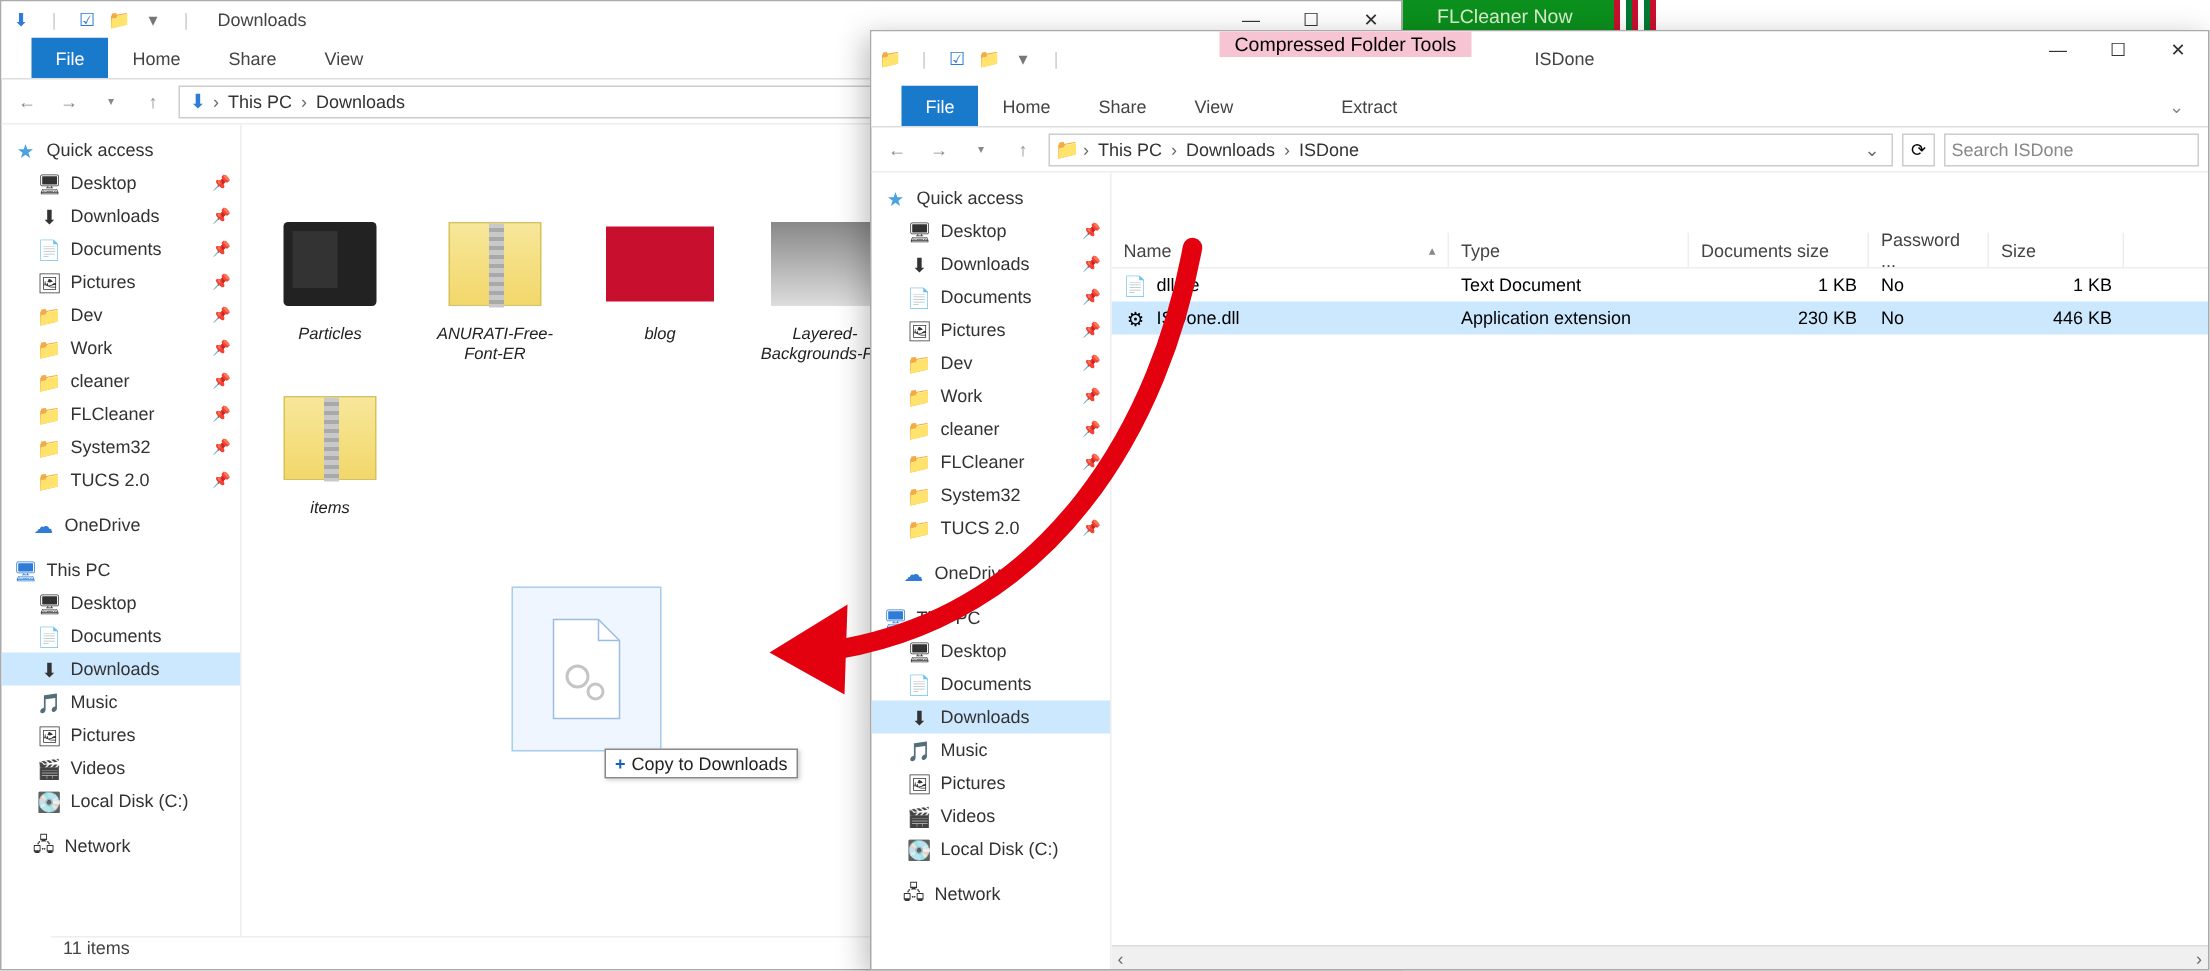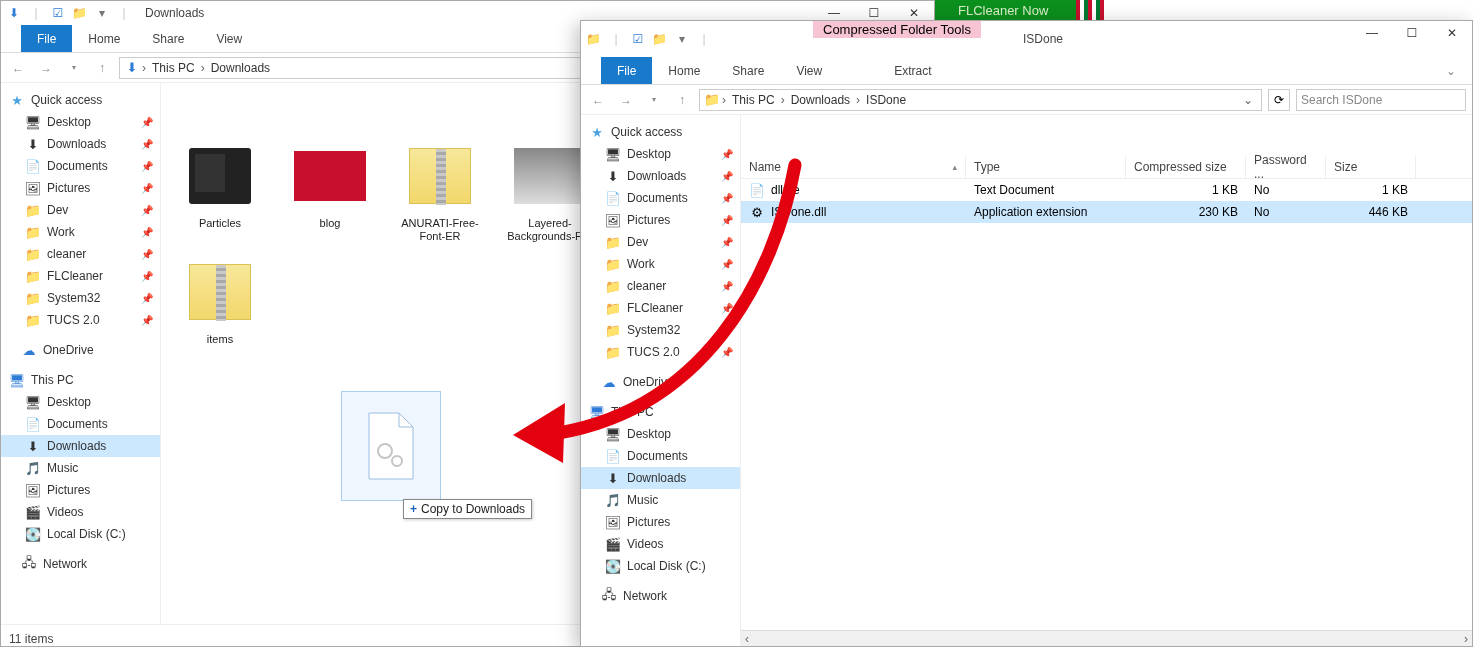--- a/index.html
+++ b/index.html
@@ -33,39 +33,39 @@
 .body-area { flex: 1; display: flex; min-height: 0; }
 .sidebar { width: 160px; border-right: 1px solid #eee; overflow-y: auto; padding-top: 6px; }
 .sidebar .grp-hdr { display: flex; align-items: center; gap: 6px; padding: 3px 8px; color: #333; font-weight: 400; }
 .sidebar .item { display: flex; align-items: center; gap: 6px; padding: 3px 6px 3px 24px; color: #333; position: relative; }
 .sidebar .item .pin { position: absolute; right: 6px; color: #888; font-size: 10px; }
 .sidebar .item.selected { background: #cce8ff; }
 .ic { width: 16px; height: 16px; display: inline-flex; align-items: center; justify-content: center; font-size: 13px; }
 
 .content { flex: 1; position: relative; overflow: auto; margin-top: 40px; }
 .icon-grid { display: flex; flex-wrap: wrap; align-content: flex-start; padding: 10px 4px; }
-.fitem { width: 110px; display: flex; flex-direction: column; align-items: center; margin: 4px 0; text-align: center; }
+.fitem { width: 110px; display: flex; flex-direction: column; align-items: center; margin: 4px 0; text-align: center; font-style: italic; }
 .fitem .thumb { width: 78px; height: 78px; display: flex; align-items: center; justify-content: center; font-size: 44px; border: 1px solid transparent; }
 .fitem .label { font-size: 11px; color: #222; line-height: 1.2; padding: 2px 4px; word-break: break-word; }
 
 .drag-ghost { position: absolute; width: 100px; height: 110px; background: rgba(230,240,255,.6); border: 1px solid #a8cdee; display: flex; align-items: center; justify-content: center; font-size: 48px; color: #bbb; }
 .drag-tip { position: absolute; background: #fff; border: 1px solid #888; padding: 2px 6px; font-size: 11px; color: #222; display: flex; align-items: center; gap: 4px; box-shadow: 1px 1px 3px rgba(0,0,0,.2); }
 
 .details-hdr { display: flex; border-bottom: 1px solid #eee; height: 24px; align-items: center; color: #444; }
 .details-hdr > div { padding: 0 8px; border-right: 1px solid #eee; height: 100%; display: flex; align-items: center; }
 .details-row { display: flex; height: 22px; align-items: center; }
 .details-row.sel { background: #cce8ff; }
 .details-row > div { padding: 0 8px; white-space: nowrap; overflow: hidden; }
 .col-name { width: 225px; display: flex; align-items: center; gap: 6px; }
 .col-type { width: 160px; }
 .col-csize { width: 120px; text-align: right; }
 .col-pwd { width: 80px; }
 .col-size { width: 90px; text-align: right; }
 
-.statusbar { height: 22px; border-top: 1px solid #eee; display: flex; align-items: flex-end; padding: 0 8px; color: #444; font-size: 11px; }
+.statusbar { height: 22px; border-top: 1px solid #eee; display: flex; align-items: flex-start; padding: 0 8px; color: #444; font-size: 11px; margin-left: 33px; }
 
 .top-banner { position: absolute; top: 0; left: 930px; height: 20px; display: flex; }
 .banner-green { background: #0b8f1d; color: #d8eeca; padding: 0 28px; display: flex; align-items: center; font-size: 13px; }
 .banner-stripe { width: 28px; background: repeating-linear-gradient(90deg,#c8102e 0 4px,#fff 4px 8px,#007a33 8px 12px); }
 .banner-blue { background: #1e73cc; color: #dbe9f8; padding: 0 60px; display: flex; align-items: center; font-size: 13px; flex: 1; }
 
 .arrow-svg { position: absolute; pointer-events: none; }
 .zip-ic { background: linear-gradient(#f7e79a,#f2d76a); border: 1px solid #d9c155; position: relative; width: 62px; height: 56px; }
 .zip-ic::after { content: ""; position: absolute; left: 26px; top: 0; width: 10px; height: 56px; background: repeating-linear-gradient(180deg,#c9c9c9 0 3px,#a9a9a9 3px 6px); }
 </style>
@@ -226,29 +226,29 @@
           <div class="fitem">
             <div class="thumb">
               <div style="width:62px;height:56px;background:#222;border-radius:3px;position:relative">
                 <div style="position:absolute;left:6px;top:6px;width:30px;height:38px;background:#333"></div>
               </div>
             </div>
             <div class="label">Particles</div>
           </div>
           <div class="fitem">
             <div class="thumb">
+              <div class="zip-ic"></div>
+            </div>
+            <div class="label">ANURATI-Free-Font-ER</div>
+          </div>
+          <div class="fitem">
+            <div class="thumb">
               <div style="width:72px;height:50px;background:#c8102e"></div>
             </div>
             <div class="label">blog</div>
-          </div>
-          <div class="fitem">
-            <div class="thumb">
-              <div class="zip-ic"></div>
-            </div>
-            <div class="label">ANURATI-Free-Font-ER</div>
           </div>
           <div class="fitem">
             <div class="thumb">
               <div style="width:72px;height:56px;background:linear-gradient(#888,#ddd)"></div>
             </div>
             <div class="label">Layered-Backgrounds-File</div>
           </div>
           <div class="fitem">
             <div class="thumb">
               <div style="width:56px;height:70px;background:linear-gradient(#111,#333)"></div>
@@ -443,21 +443,21 @@
         </div>
     </div>
 
     <div class="content" style="overflow-x:auto">
       <div class="details-hdr">
         <div class="col-name">
             <span>Name</span>
             <span style="margin-left:auto;color:#888;font-size:9px">▴</span>
           </div>
         <div class="col-type">Type</div>
-        <div class="col-csize">Compressed size</div>
+        <div class="col-csize">Documents size</div>
         <div class="col-pwd">Password ...</div>
         <div class="col-size">Size</div>
       </div>
       <div id="w2-rows">
           <div class="details-row">
             <div class="col-name">
               <span class="ic">📄</span>
               <span>dllme</span>
             </div>
             <div class="col-type">Text Document</div>

